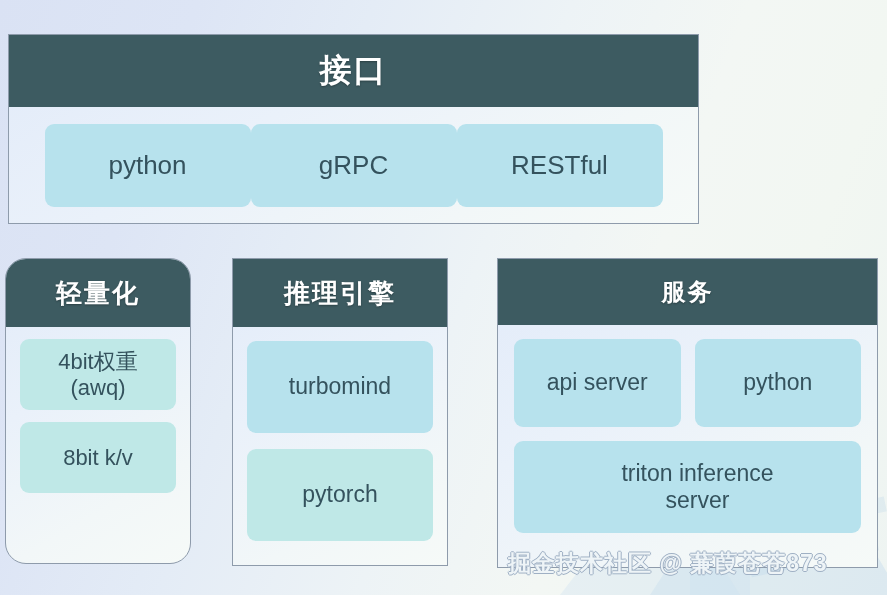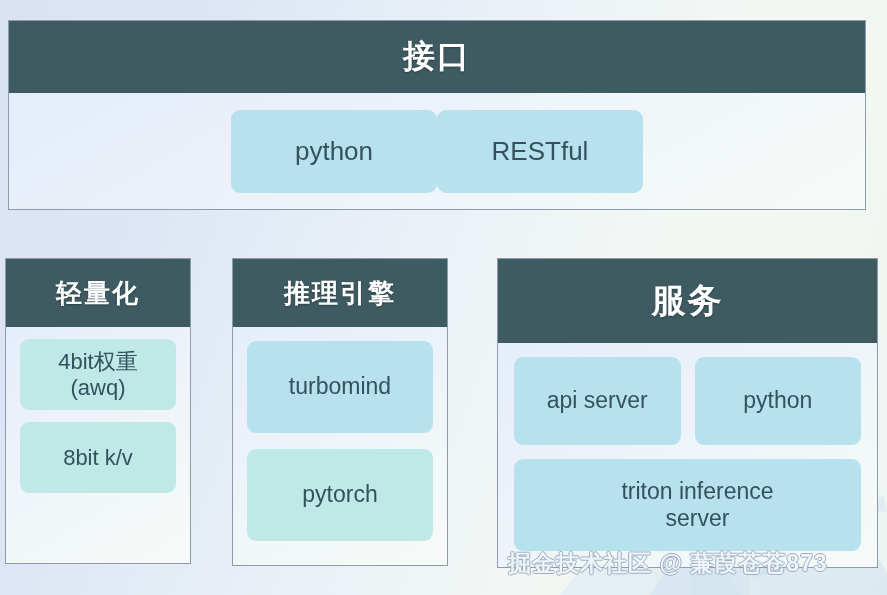--- a/index.html
+++ b/index.html
@@ -85,22 +85,22 @@
     text-align: center;
     box-sizing: border-box;
     line-height: 1.18;
     white-space: pre-line;
   }
   .chip.mint { background: #bfe8e7; }
 
   
   #card-interface {
     left: 8px;
-    top: 20px;
-    width: 858px;
+    top: 34px;
+    width: 691px;
     height: 190px;
   }
   #card-interface .card-header {
     height: 72px;
     font-size: 32px;
   }
   #card-interface .card-body {
     height: 117px;
     display: flex;
     align-items: center;
@@ -112,20 +112,21 @@
     height: 83px;
     font-size: 26px;
   }
 
   
   #card-lightweight {
     left: 5px;
     top: 258px;
     width: 186px;
     height: 306px;
+    border-radius: 21px;
   }
   #card-lightweight .card-header {
     height: 68px;
     font-size: 26px;
   }
   #card-lightweight .card-body {
     height: 180px;
     padding: 12px 14px 14px 14px;
     display: flex;
     flex-direction: column;
@@ -160,22 +161,22 @@
     font-size: 23px;
   }
 
   #card-service {
     left: 497px;
     top: 258px;
     width: 381px;
     height: 310px;
   }
   #card-service .card-header {
-    height: 84px;
-    font-size: 34px;
+    height: 66px;
+    font-size: 24px;
   }
   #card-service .card-body {
     height: 240px;
     padding: 14px 16px 16px 16px;
     display: flex;
     flex-direction: column;
     gap: 14px;
   }
   #card-service .service-row {
     display: flex;
@@ -232,20 +233,21 @@
       <rect x="186" y="14" width="17" height="78" transform="rotate(-12 194 53)"></rect>
       <rect x="120" y="112" width="150" height="15" transform="rotate(-12 195 120)"></rect>
       <rect x="132" y="150" width="130" height="14" transform="rotate(-12 197 157)"></rect>
     </g>
   </svg>
 
   <div class="card" id="card-interface">
     <div class="card-header">接口</div>
     <div class="card-body">
       <div class="chip">python</div>
+      <div class="chip">gRPC</div>
       <div class="chip">RESTful</div>
     </div>
   </div>
 
   <div class="card" id="card-lightweight">
     <div class="card-header">轻量化</div>
     <div class="card-body">
       <div class="chip mint">4bit权重
 (awq)</div>
       <div class="chip mint">8bit k/v</div>

